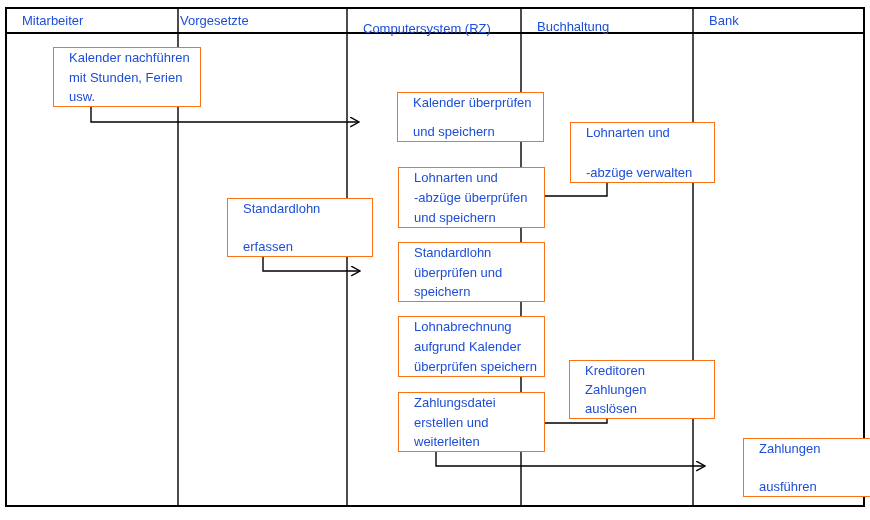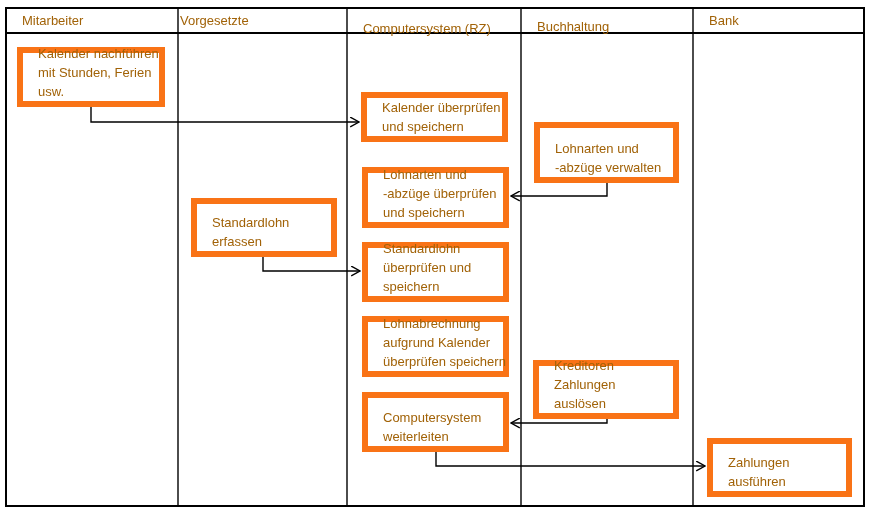--- a/index.html
+++ b/index.html
@@ -1,32 +1,32 @@
 <!DOCTYPE html>
 <html><head>
 <meta charset="utf-8">
 <style>
   html,body{margin:0;padding:0;background:#ffffff;}
   .stage{
     position:relative;width:870px;height:520px;background:#ffffff;
-    font-family:"Liberation Sans","DejaVu Sans",sans-serif;color:#a16207;overflow:hidden;
+    font-family:"Liberation Sans","DejaVu Sans",sans-serif;color:#1d4ed8;overflow:hidden;
   }
   .frame{
     position:absolute;left:5px;top:7px;width:860px;height:500px;
     border:2px solid #000;box-sizing:border-box;background:transparent;
   }
   svg.lines{position:absolute;left:0;top:0;width:870px;height:520px;}
   .lane-header{
     position:absolute;top:8px;height:25px;display:flex;align-items:center;
     padding-left:16px;box-sizing:border-box;font-size:13px;white-space:nowrap;
   }
   .box{
-    position:absolute;border:6px solid #f97316;background:#ffffff;box-sizing:border-box;
-    display:flex;flex-direction:column;justify-content:flex-end;
-    padding-left:15px;padding-right:4px;font-size:13px;line-height:19px;
+    position:absolute;border:1px solid #f97316;background:#ffffff;box-sizing:border-box;
+    display:flex;flex-direction:column;justify-content:space-between;
+    padding-left:15px;padding-right:4px;font-size:13px;line-height:19px;margin-left:36px;
   }
   .box .box-line{white-space:nowrap;}
 </style>
 </head>
 <body>
 
 <div class="stage">
   <div class="frame"></div>
 
   <svg class="lines" viewBox="0 0 870 520" xmlns="http://www.w3.org/2000/svg">
@@ -100,21 +100,22 @@
         <div class="box-line">Lohnabrechnung</div>
         <div class="box-line">aufgrund Kalender</div>
         <div class="box-line">überprüfen speichern</div>
       </div>
       <div class="box" style="left: 533px; top: 360px; width: 146px; height: 59px;">
         <div class="box-line">Kreditoren</div>
         <div class="box-line">Zahlungen</div>
         <div class="box-line">auslösen</div>
       </div>
       <div class="box" style="left: 362px; top: 392px; width: 147px; height: 60px;">
-        <div class="box-line">Computersystem</div>
+        <div class="box-line">Zahlungsdatei</div>
+        <div class="box-line">erstellen und</div>
         <div class="box-line">weiterleiten</div>
       </div>
       <div class="box" style="left: 707px; top: 438px; width: 145px; height: 59px;">
         <div class="box-line">Zahlungen</div>
         <div class="box-line">ausführen</div>
       </div>
     </div>
 </div>
 
 </body></html>

